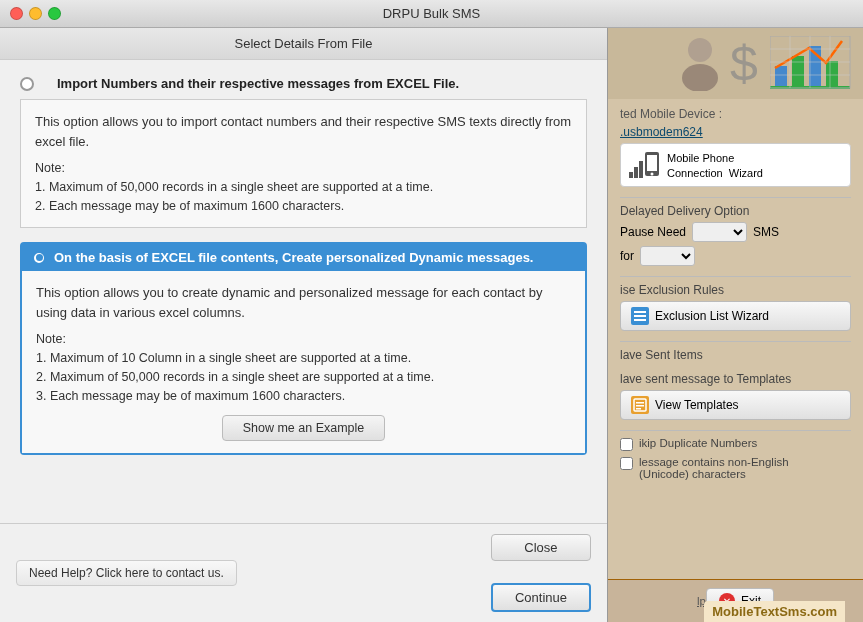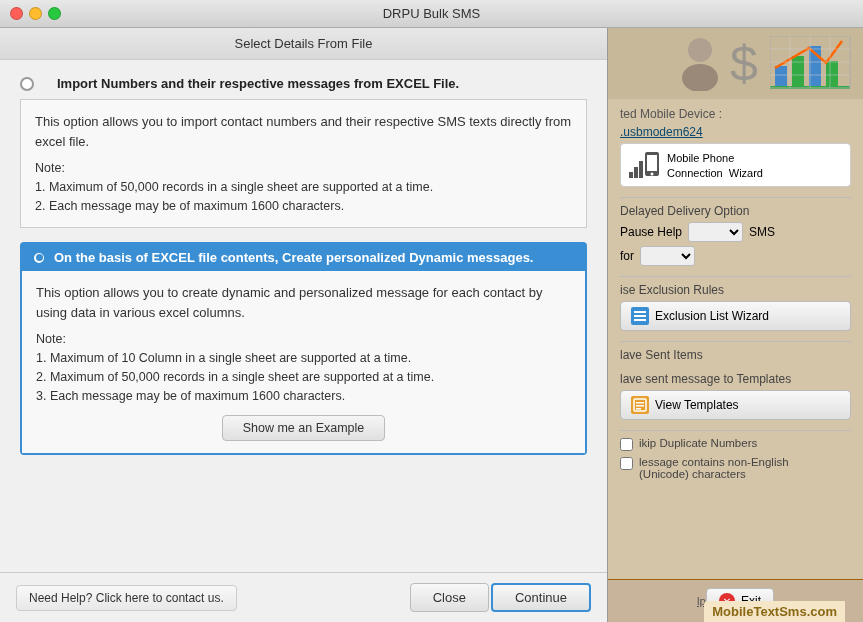--- a/index.html
+++ b/index.html
@@ -154,21 +154,22 @@
       border: 1px solid #ccc;
       border-radius: 4px;
       padding: 5px 12px;
       font-size: 12px;
       color: #333;
       background: linear-gradient(to bottom, #f8f8f8, #e8e8e8);
       cursor: pointer;
     }
     .footer-buttons {
       display: flex;
-      gap: 2px;
+      gap: 22px;
+      flex-direction: column;
     }
     .btn-close {
       padding: 5px 22px;
       background: linear-gradient(to bottom, #f8f8f8, #e0e0e0);
       border: 1px solid #bbb;
       border-radius: 4px;
       cursor: pointer;
       font-size: 13px;
       color: #333;
     }
@@ -523,21 +524,21 @@
           </svg>
           <div class="device-label">Mobile Phone<br>Connection &nbsp;Wizard</div>
         </div>
       </div>
 
       <div class="divider"></div>
 
       <div class="rp-section">
         <div class="rp-row-label">Delayed Delivery Option</div>
         <div class="pause-row">
-          <span>Pause Help</span>
+          <span>Pause Need</span>
           <select class="rp-select">
             <option></option>
           </select>
           <span>SMS</span>
         </div>
         <div class="pause-row" style="margin-top:4px;">
           <span>for</span>
           <select class="rp-select">
             <option></option>
           </select>

